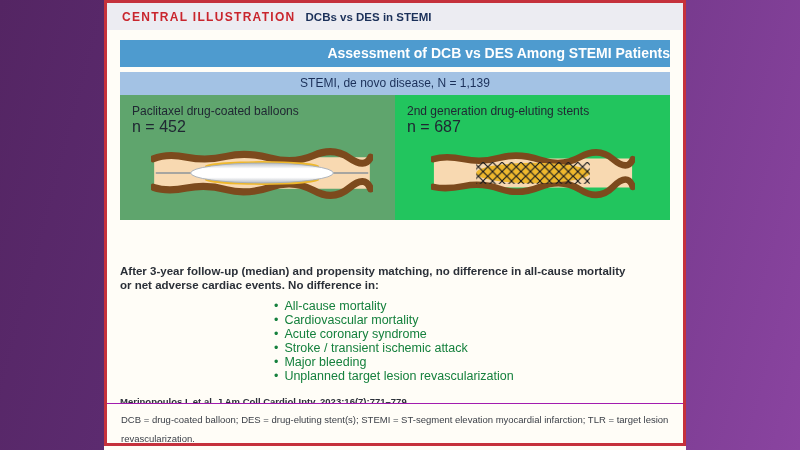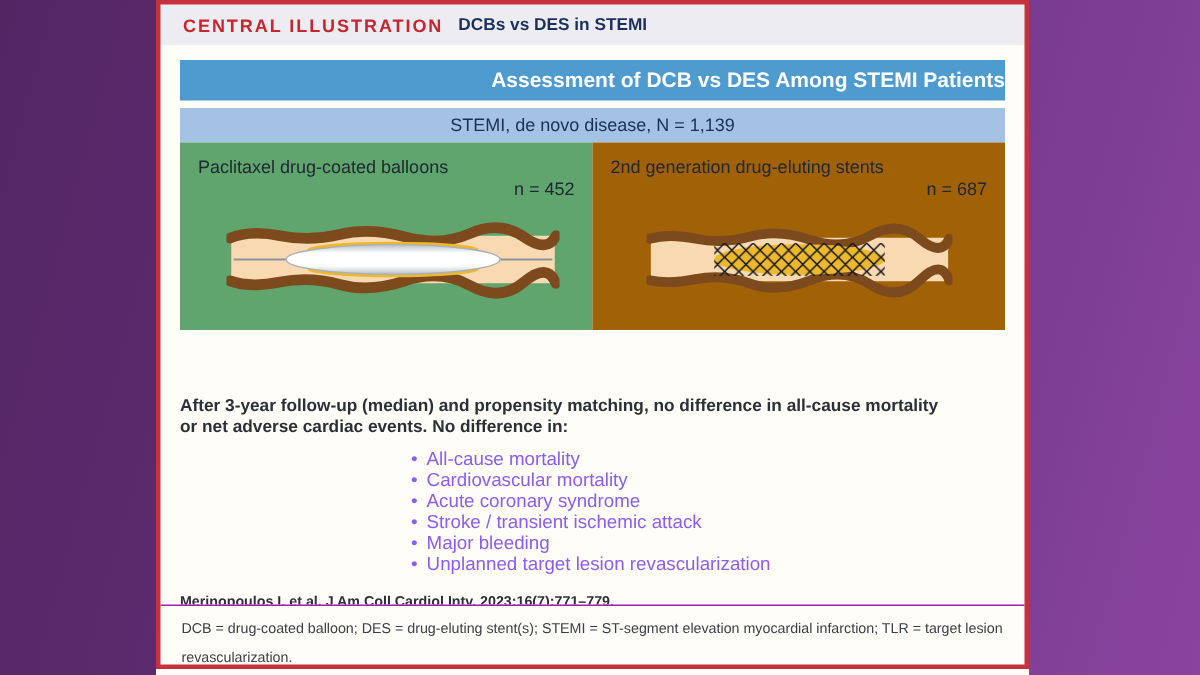--- a/index.html
+++ b/index.html
@@ -9,29 +9,29 @@
   .figure-border{position:absolute;left:0;top:0;right:0;bottom:4px;border:3px solid #c5313c;pointer-events:none;z-index:5;}
   .fig-header{margin:3px 3px 0;height:27px;display:flex;align-items:center;gap:10px;background:#ececf2;padding:0 0 0 15px;}
   .fig-label{color:#c9252d;font-weight:bold;font-size:12px;letter-spacing:1.3px;}
   .fig-title{color:#1b3059;font-weight:bold;font-size:11.5px;text-align:center;}
   .content{padding:10px 16px 0 16px;}
   .banner{height:27px;line-height:27px;background:#4e9bcf;color:#ffffff;font-weight:bold;font-size:14px;text-align:right;margin-bottom:5px;}
   .pop-bar{height:23px;line-height:23px;background:#a3c2e4;color:#1b3059;font-size:12px;text-align:center;}
   .panels{display:flex;height:125px;margin-bottom:7px;}
   .panel{flex:1;padding:9px 12px 0;box-sizing:border-box;}
   .panel-green{background:#5fa56d;}
-  .panel-blue{background:#a16207;}
+  .panel-blue{background:#22c55e;}
   .panel-label{font-size:12px;color:#202833;line-height:15px;}
-  .panel-n{font-size:12px;color:#202833;line-height:15px;text-align:right;}
+  .panel-n{font-size:16px;color:#202833;line-height:15px;}
   .vessel{display:block;}
   .vessel-balloon{width:222px;height:54px;margin:12px 10px 0 auto;}
   .vessel-stent{width:204px;height:54px;margin:12px auto 0;}
   .summary{font-weight:bold;font-size:11.5px;line-height:14px;color:#2b3038;margin-bottom:7px;margin-top:44px;}
   .outcomes{list-style:none;margin:0;padding:0 0 0 154px;}
-  .outcomes li{font-size:12.5px;line-height:14px;color:#8b5cf6;}
+  .outcomes li{font-size:12.5px;line-height:14px;color:#15803d;}
   .outcomes li::before{content:"\2022";margin-right:6px;}
   .citation{margin-top:13px;font-size:9.5px;font-weight:bold;color:#2b3038;}
   .footnote{position:absolute;left:3px;right:3px;bottom:7px;border-top:1px solid #a21caf;padding:6px 14px 0;font-size:9.5px;line-height:19px;color:#3c4048;background:#fffdf7;height:40px;box-sizing:border-box;}
 </style>
 </head>
 <body>
 
 <div class="stage">
   <div class="page">
     <div class="figure-border"></div>

